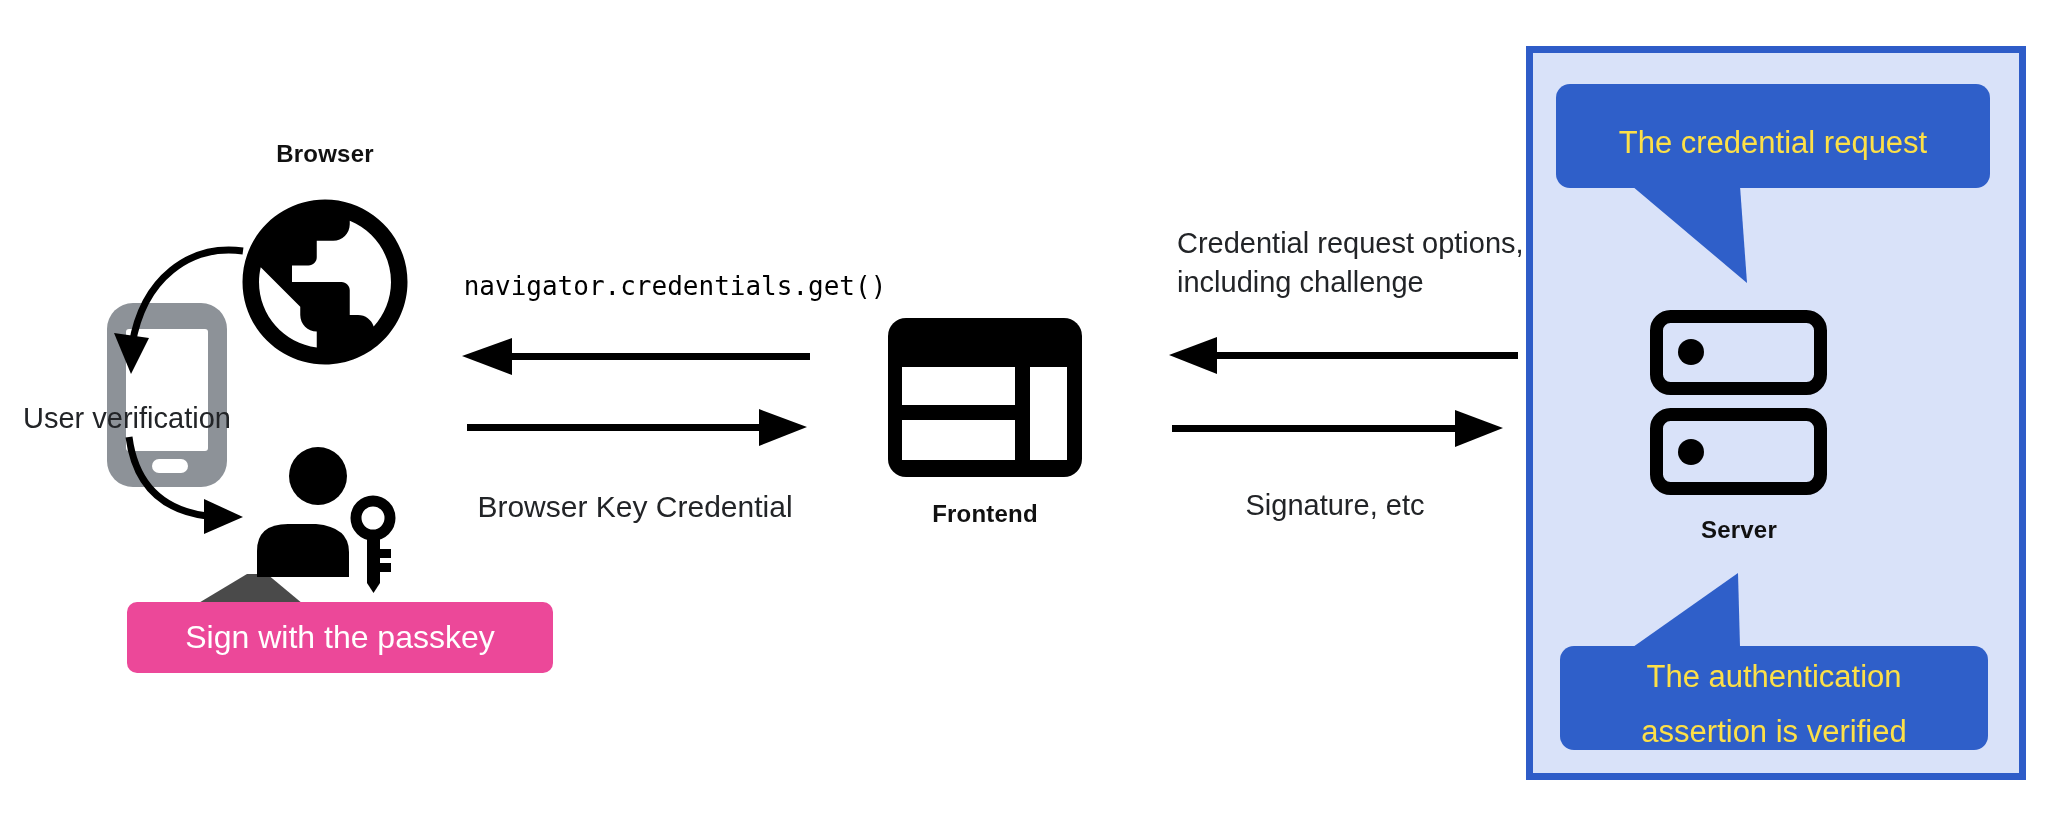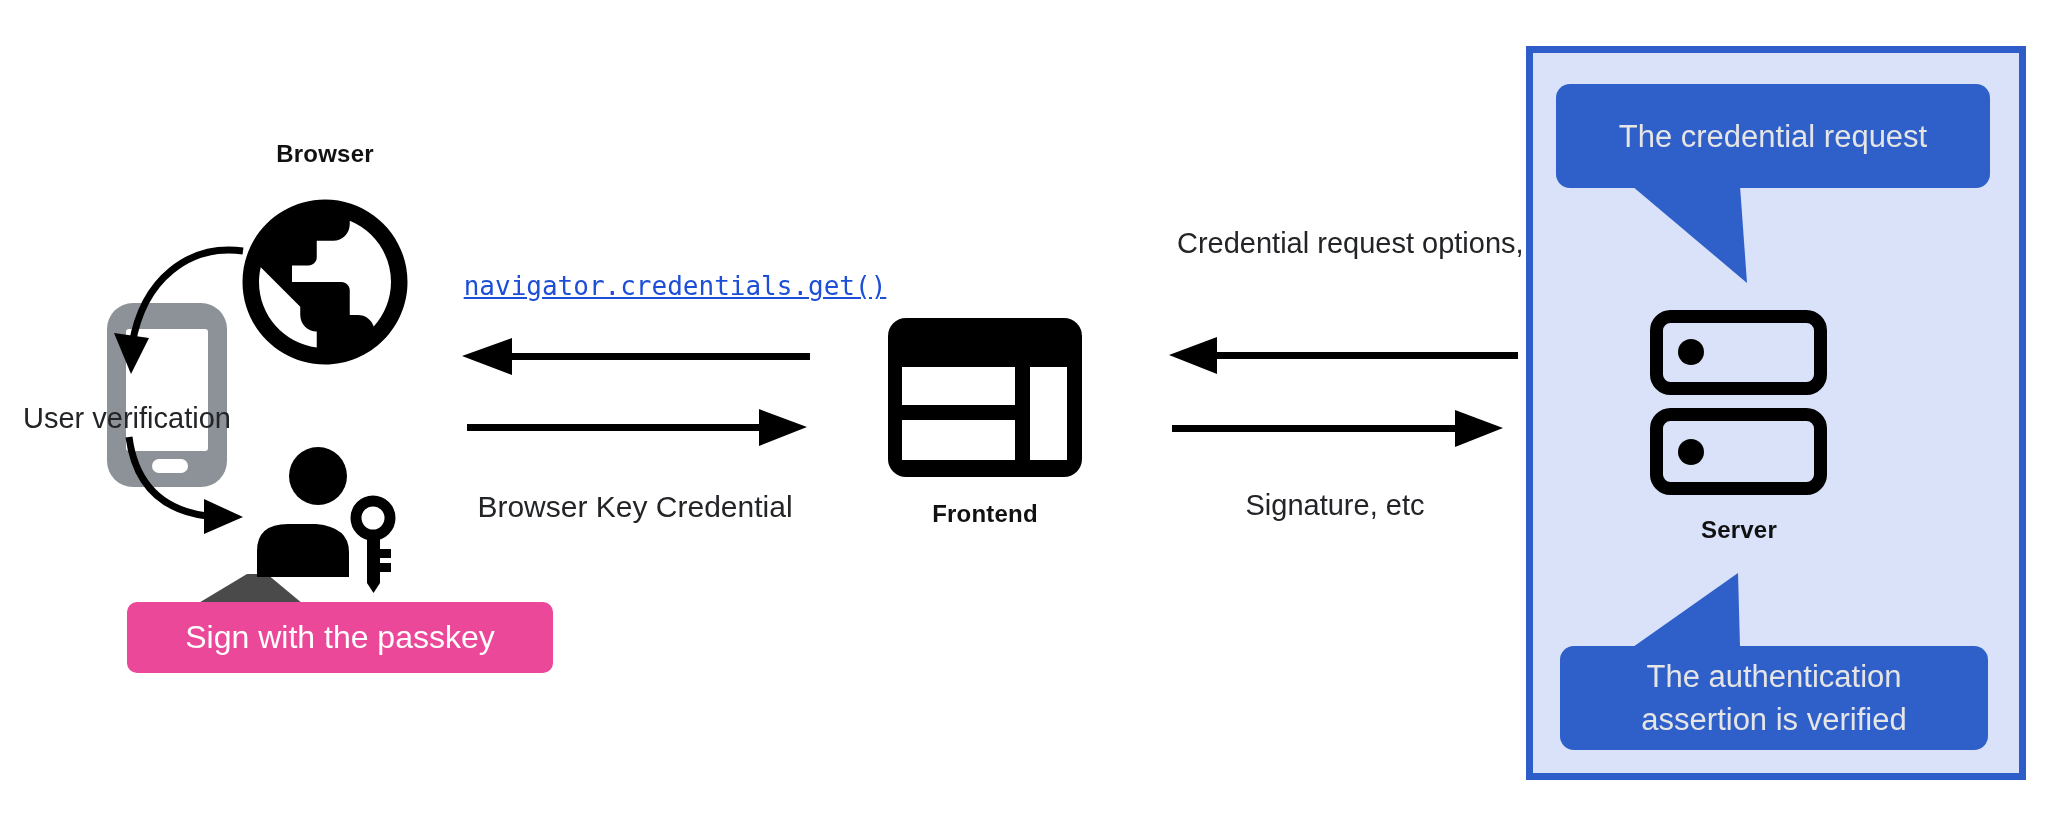--- a/index.html
+++ b/index.html
@@ -13,21 +13,21 @@
   .abs{position:absolute;}
   .caption{
     font-weight:700;font-size:24px;color:#111111;
     text-align:center;letter-spacing:0.2px;
   }
   .label{
     font-size:29px;color:#222427;text-align:center;
   }
   .code{
     font-family:"DejaVu Sans Mono", monospace;
-    font-size:26px;color:#1d4ed8;text-align:center;text-decoration:underline;
+    font-size:26px;color:#000000;text-align:center;
   }
   
   .phone{
     left:107px;top:303px;width:120px;height:184px;
     background:#8d9298;border-radius:26px;z-index:1;
   }
   .phone-screen{
     position:absolute;left:19px;top:26px;width:82px;height:122px;
     background:#ffffff;border-radius:3px;
   }
@@ -55,21 +55,21 @@
     left:1526px;top:46px;width:500px;height:734px;
     box-sizing:border-box;
     background:#d9e2f9;border:7px solid #2e5cc8;
     z-index:0;
   }
   .bubble{
     background:#2f5fc9;border-radius:14px;
     display:flex;flex-direction:column;align-items:center;justify-content:center;
     z-index:2;line-height:43px;
   }
-  .bubble span{color:#e5e5e5;font-size:31px;white-space:nowrap;}
+  .bubble span{color:#fde047;font-size:31px;white-space:nowrap;margin-top:12px;}
   .bubble-top{left:1556px;top:84px;width:434px;height:104px;}
   .bubble-bottom{left:1560px;top:646px;width:428px;height:104px;}
   .server-label{left:1644px;top:516px;width:190px;}
   .z1{z-index:1}.z2{z-index:2}.z3{z-index:3}
 </style>
 </head>
 <body>
 
 <div class="canvas">
 
@@ -130,20 +130,21 @@
   <svg class="abs" style="left:888px;top:318px;" width="194" height="159" viewBox="0 0 194 159">
     <rect x="0" y="0" width="194" height="159" rx="18" fill="#000000"></rect>
     <rect x="14" y="49" width="113" height="38" fill="#ffffff"></rect>
     <rect x="14" y="102" width="113" height="40" fill="#ffffff"></rect>
     <rect x="142" y="49" width="37" height="93" fill="#ffffff"></rect>
   </svg>
   <div class="abs caption frontend-label">Frontend</div>
 
   <div class="abs label cred-req">
     <div>Credential request options,</div>
+    <div>including challenge</div>
   </div>
 
   <svg class="abs" style="left:1165px;top:329px;" width="358" height="52" viewBox="0 0 358 52">
     <rect x="48" y="23" width="305" height="7" fill="#000000"></rect>
     <polygon points="4,26 52,8 52,45" fill="#000000"></polygon>
   </svg>
 
   <svg class="abs" style="left:1170px;top:401px;" width="338" height="54" viewBox="0 0 338 54">
     <rect x="2" y="24" width="283" height="7" fill="#000000"></rect>
     <polygon points="333,27 285,9 285,46" fill="#000000"></polygon>

